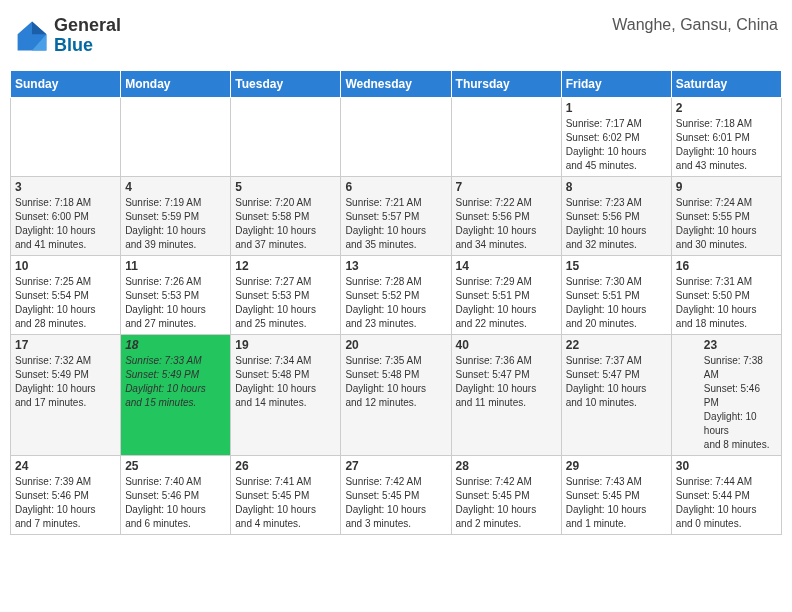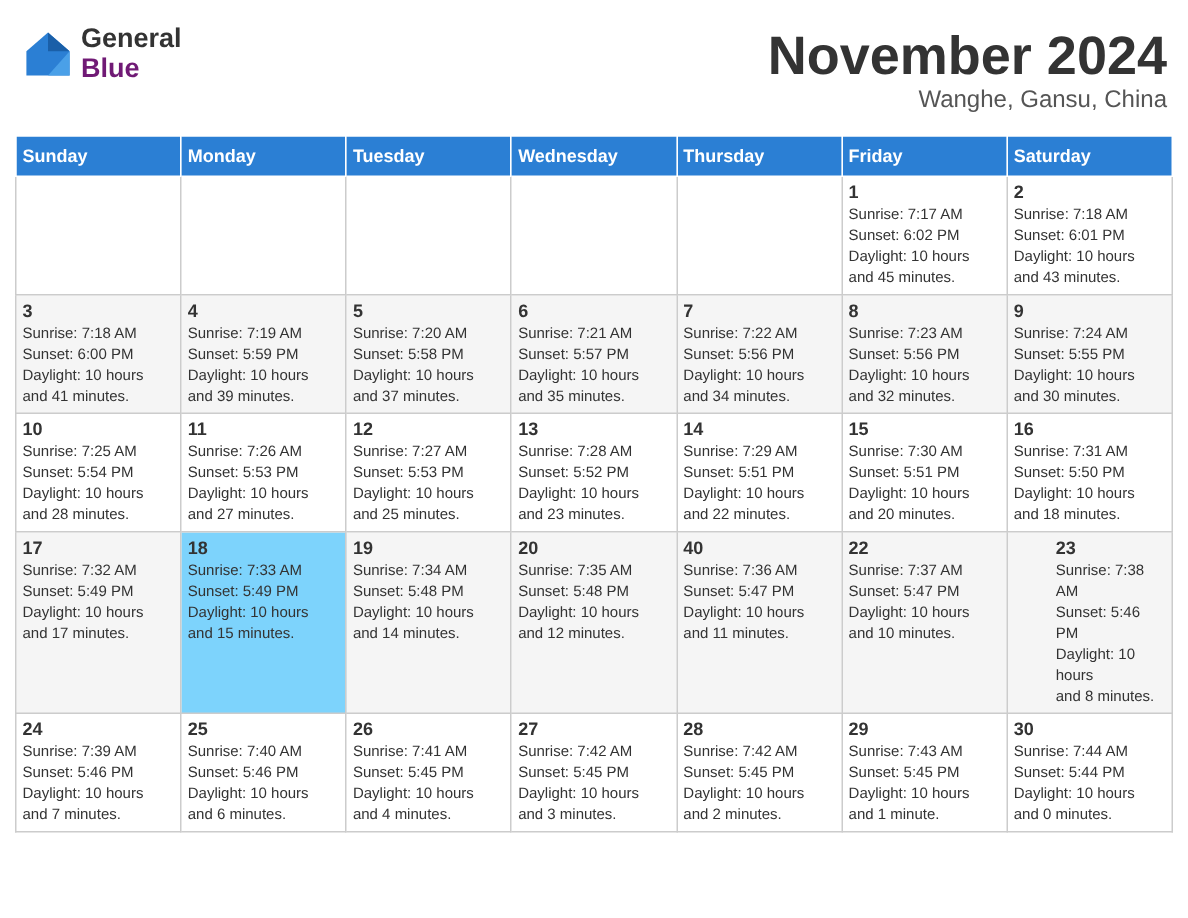--- a/index.html
+++ b/index.html
@@ -29,21 +29,21 @@
       line-height: 1.1;
     }
     .logo-general {
       font-size: 18px;
       font-weight: bold;
       color: #333;
     }
     .logo-blue {
       font-size: 18px;
       font-weight: bold;
-      color: #701a75;
+      color: #0369a1;
     }
     .logo-icon {
       width: 36px;
       height: 36px;
     }
     .title-block {
       text-align: right;
     }
     .month-title {
       font-size: 36px;
@@ -107,21 +107,20 @@
       <polygon points="20,4 36,18 36,36 4,36 4,18" fill="#2b7fd4"></polygon>
       <polygon points="20,4 36,18 20,18" fill="#1a5fa8"></polygon>
       <polygon points="36,18 36,36 20,36" fill="#4aa0e8"></polygon>
     </svg>
     <div class="logo-text">
       <span class="logo-general">General</span>
       <span class="logo-blue">Blue</span>
     </div>
   </div>
   <div class="title-block">
-    <div class="month-title">November 2024</div>
     <div class="location">Wanghe, Gansu, China</div>
   </div>
 </div>
 
 <table class="calendar">
   <thead>
     <tr>
     <th>Sunday</th>
         <th>Monday</th>
         <th>Tuesday</th>
@@ -256,21 +255,21 @@
         </td>
       </tr>
       <tr>
         <td style="background: rgb(245, 245, 245);">
           <span class="day-num">17</span>
           <div class="day-info" style="white-space: pre-line;">Sunrise: 7:32 AM
 Sunset: 5:49 PM
 Daylight: 10 hours
 and 17 minutes.</div>
         </td>
-        <td style="background: #7dd3fc;">
+        <td style="background: #22c55e; font-style: italic;">
           <span class="day-num">18</span>
           <div class="day-info" style="white-space: pre-line;">Sunrise: 7:33 AM
 Sunset: 5:49 PM
 Daylight: 10 hours
 and 15 minutes.</div>
         </td>
         <td style="background: rgb(245, 245, 245);">
           <span class="day-num">19</span>
           <div class="day-info" style="white-space: pre-line;">Sunrise: 7:34 AM
 Sunset: 5:48 PM

